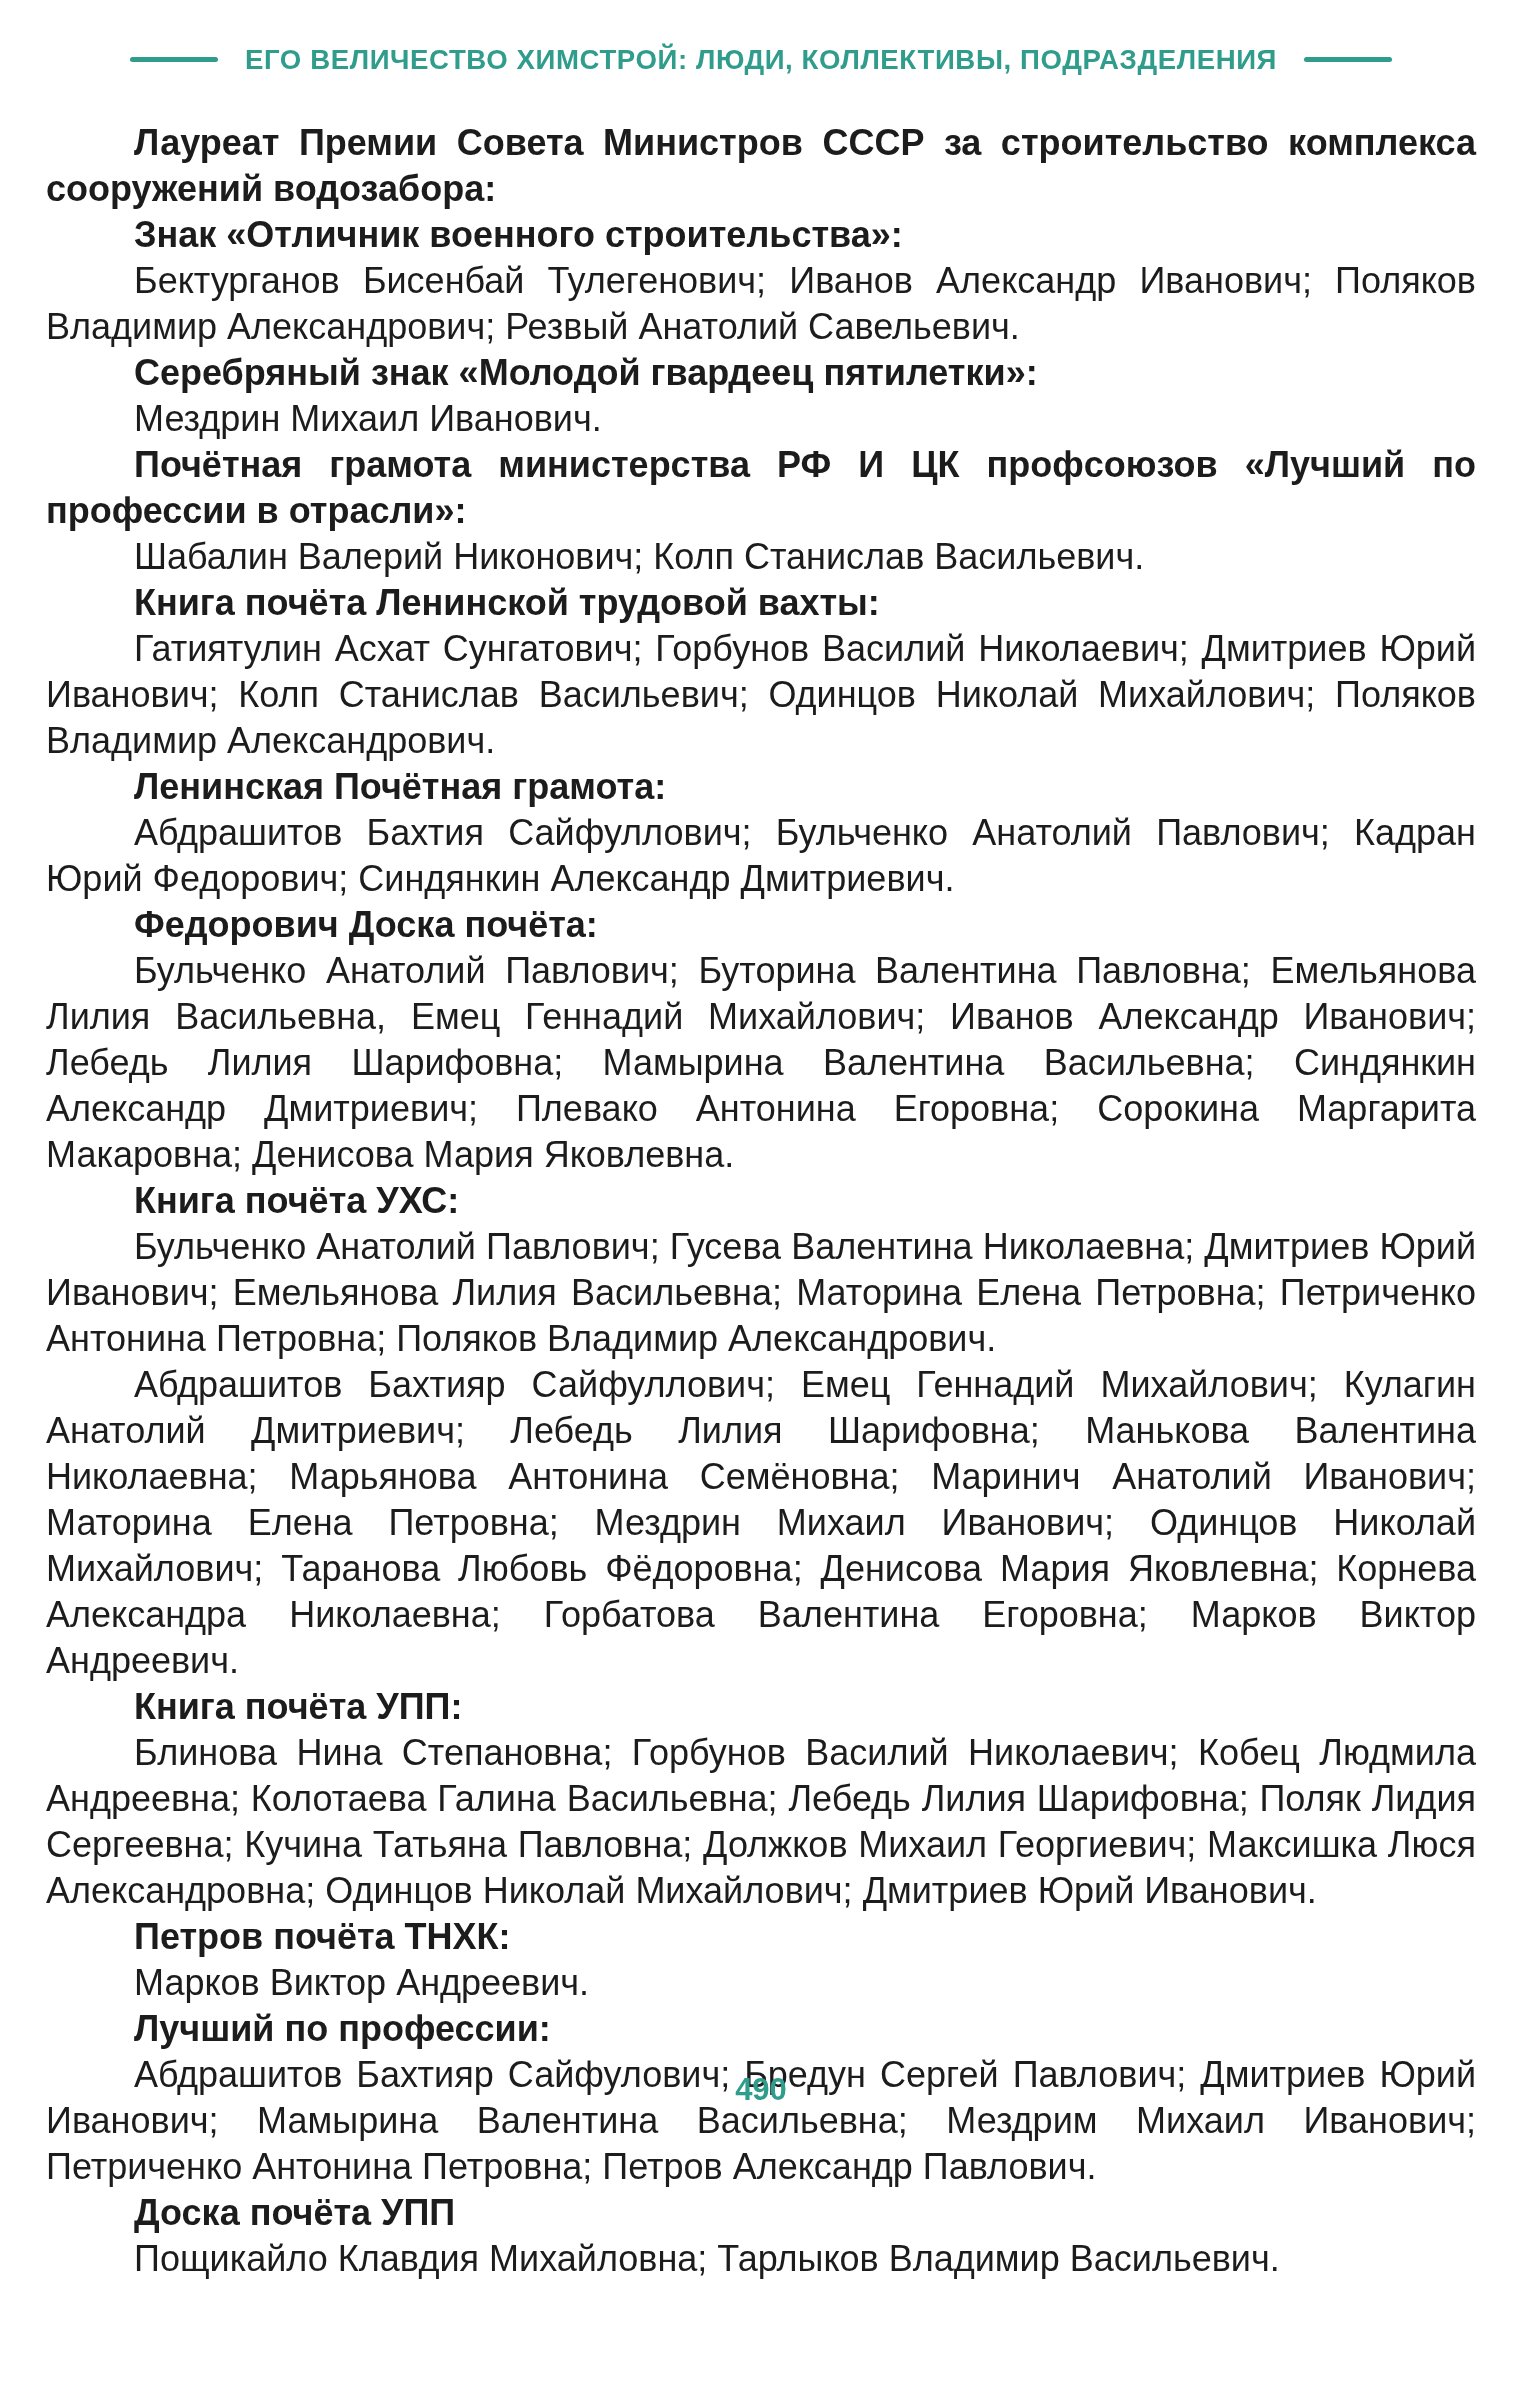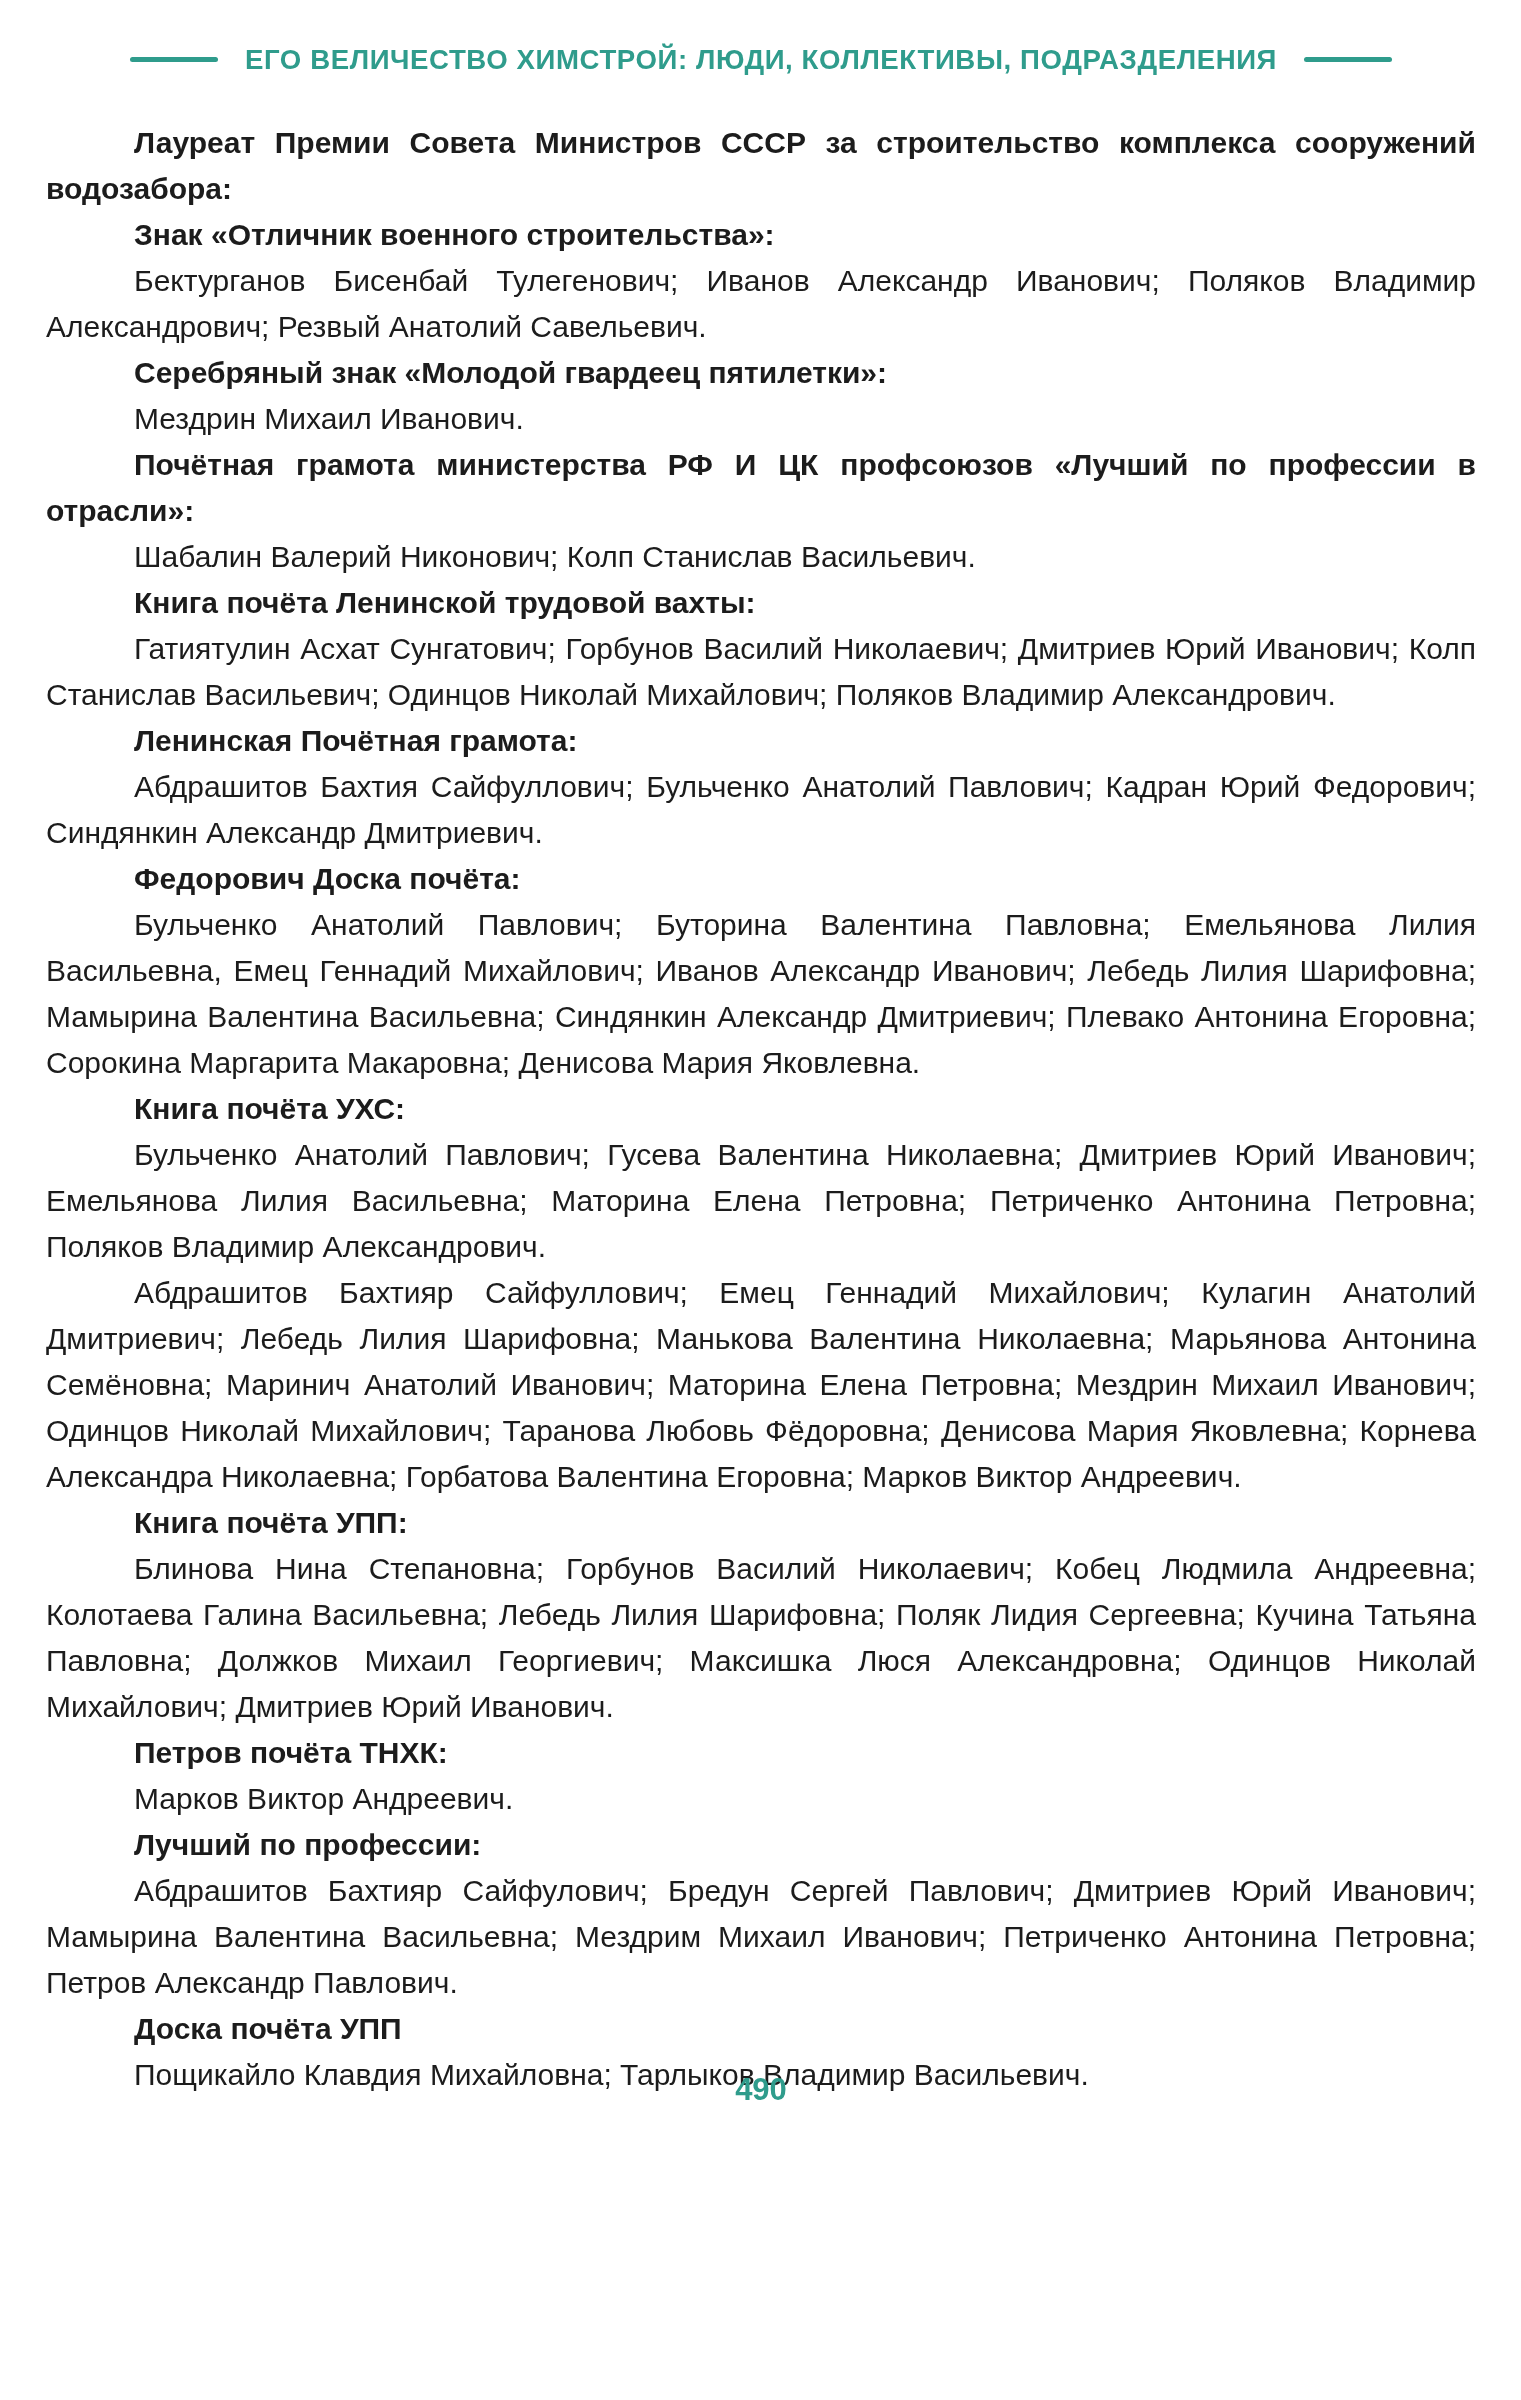--- a/index.html
+++ b/index.html
@@ -16,21 +16,21 @@
     display:flex; align-items:center; justify-content:center; gap:27px;
     margin-top:7.6px; margin-bottom:44px;
   }
   .running-header .rule {
     width:88px; height:5.7px; border-radius:2.9px; background:var(--accent); flex:0 0 auto;
   }
   .running-header .title {
     font-size:27.6px; font-weight:bold; color:var(--accent);
     letter-spacing:0.6px; white-space:nowrap;
   }
-  main.body-text { font-size:30px; line-height:46px; text-align:justify; }
+  main.body-text { font-size:36px; line-height:46px; text-align:justify; }
   main.body-text p { text-indent:88px; }
   main.body-text p.h { font-weight:bold; }
   .footer {
     position:absolute; left:0; bottom:18px; width:100%; text-align:center;
   }
   .page-number { font-size:31px; font-weight:bold; color:var(--accent); display:inline-block; }
 </style>
 </head>
 <body style="background: rgb(255, 255, 255);">
 

